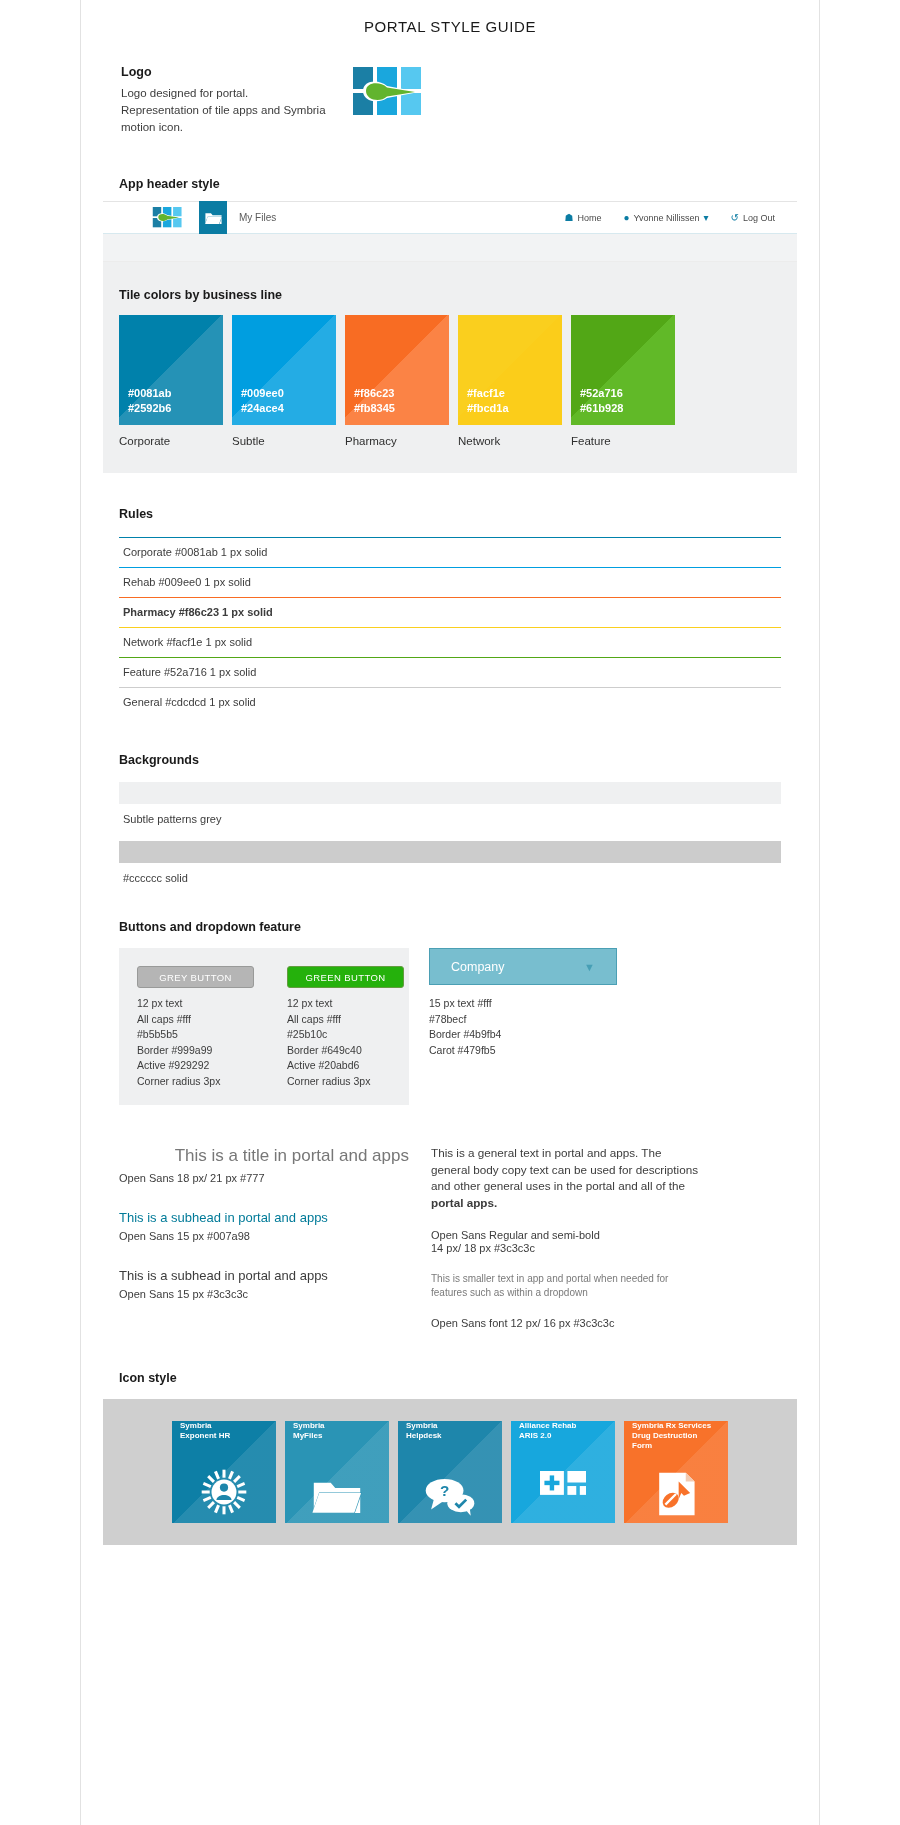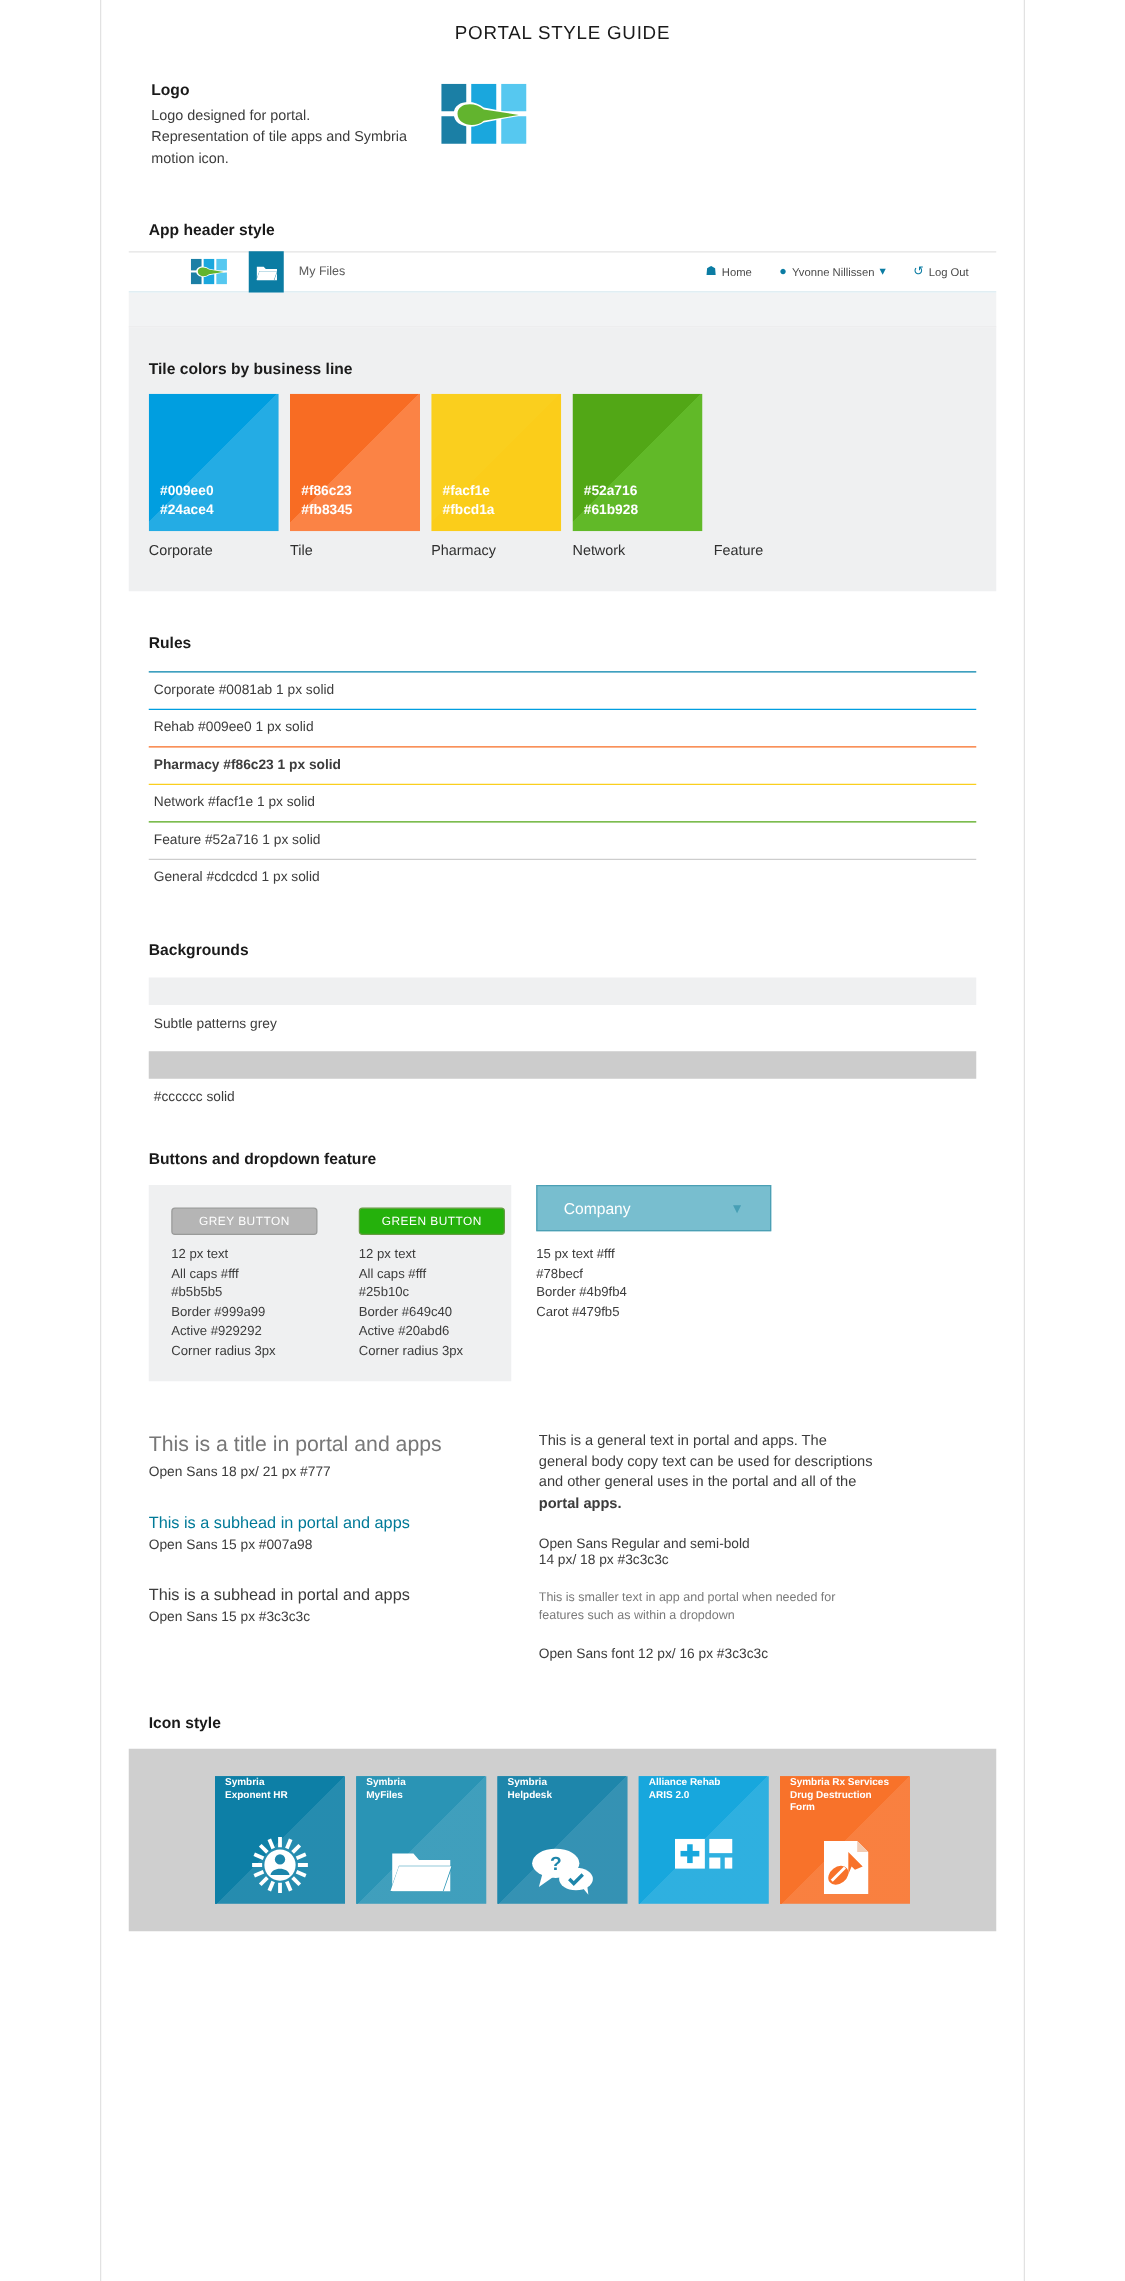--- a/index.html
+++ b/index.html
@@ -116,21 +116,21 @@
   }
   .dd-caret { color:#479fb5; font-size:11px; }
   .dd-spec { margin-top:11px; font-size:10.5px; line-height:15.5px; color:#3c3c3c; }
 
   
   .typo-sec { margin-top:40px; }
   .typo-sec .sec-h { margin-bottom:20px; }
   .typo-cols { display:flex; }
   .typo-left { width:290px; }
   .typo-right { width:270px; margin-left:22px; }
-  .t-title { font-size:17px; color:#777; line-height:22px; }
+  .t-title { font-size:17px; color:#777; line-height:22px;text-align:right; }
   .t-sub-blue { font-size:13px; color:#007a98; }
   .t-sub-dark { font-size:13px; color:#3c3c3c; }
   .t-meta { font-size:11px; color:#3c3c3c; margin-top:5px; }
   .t-gap { height:26px; }
   .t-body { font-size:11.7px; line-height:16.5px; color:#3c3c3c; }
   .t-body b { font-weight:bold; }
   .t-small { font-size:10px; line-height:14px; color:#7a7a7a; }
 
   
   .icon-sec { margin-top:42px; }
@@ -219,39 +219,43 @@
         </div>
       </div>
     </div>
     <div class="app-sub"></div>
   </div>
 
   <div class="tiles-sec">
     <div class="sec-h">Tile colors by business line</div>
     <div class="tiles-row" id="tiles-row">
         <div class="tile">
+          <div class="wedge" style="background:linear-gradient(135deg,#0081ab 0%,#0081ab 48%,#2592b6 48%,#2592b6 100%)"></div>
+          <div class="hex">#0081ab<br>#2592b6</div>
+        </div>
+        <div class="tile">
           <div class="wedge" style="background:linear-gradient(135deg,#009ee0 0%,#009ee0 48%,#24ace4 48%,#24ace4 100%)"></div>
           <div class="hex">#009ee0<br>#24ace4</div>
         </div>
         <div class="tile">
           <div class="wedge" style="background:linear-gradient(135deg,#f86c23 0%,#f86c23 48%,#fb8345 48%,#fb8345 100%)"></div>
           <div class="hex">#f86c23<br>#fb8345</div>
         </div>
         <div class="tile">
           <div class="wedge" style="background:linear-gradient(135deg,#facf1e 0%,#facf1e 48%,#fbcd1a 48%,#fbcd1a 100%)"></div>
           <div class="hex">#facf1e<br>#fbcd1a</div>
         </div>
         <div class="tile">
           <div class="wedge" style="background:linear-gradient(135deg,#52a716 0%,#52a716 48%,#61b928 48%,#61b928 100%)"></div>
           <div class="hex">#52a716<br>#61b928</div>
         </div>
       </div>
     <div class="tile-names" id="tile-names">
         <div>Corporate</div>
-        <div>Tile</div>
+        <div>Subtle</div>
         <div>Pharmacy</div>
         <div>Network</div>
         <div>Feature</div>
       </div>
   </div>
 
   <div class="block rules-sec">
     <div class="sec-h">Rules</div>
     <div id="rules-list">
         <div class="rule-row" style="border-top: 1px solid rgb(0, 129, 171);">Corporate #0081ab 1 px solid</div>

